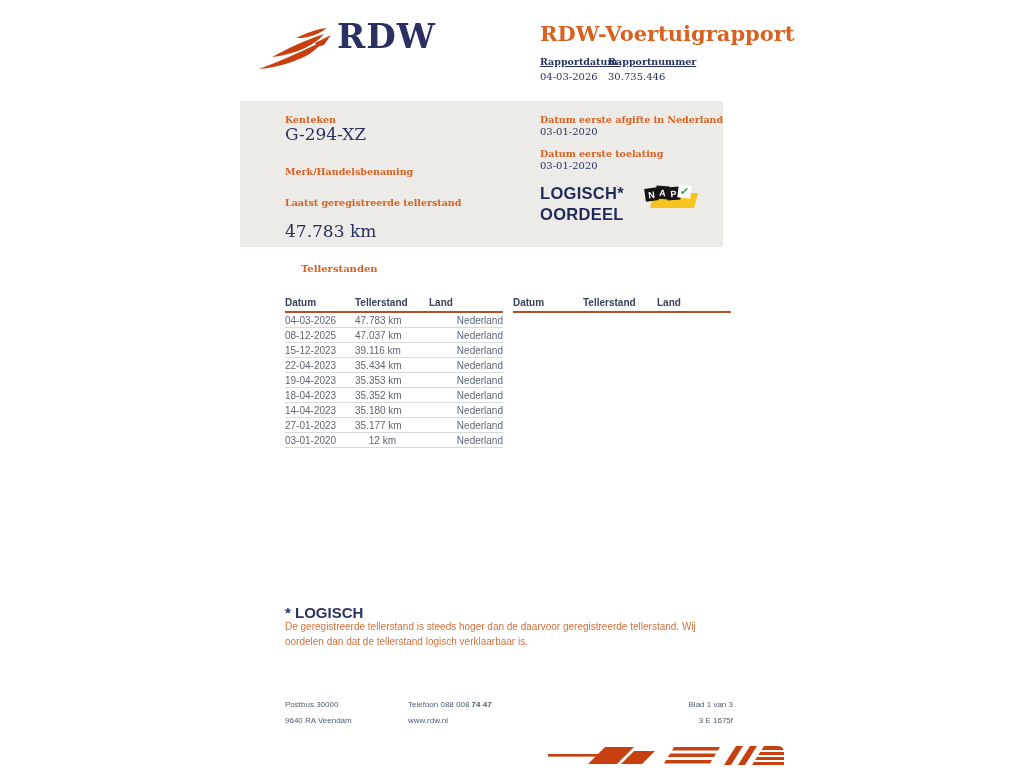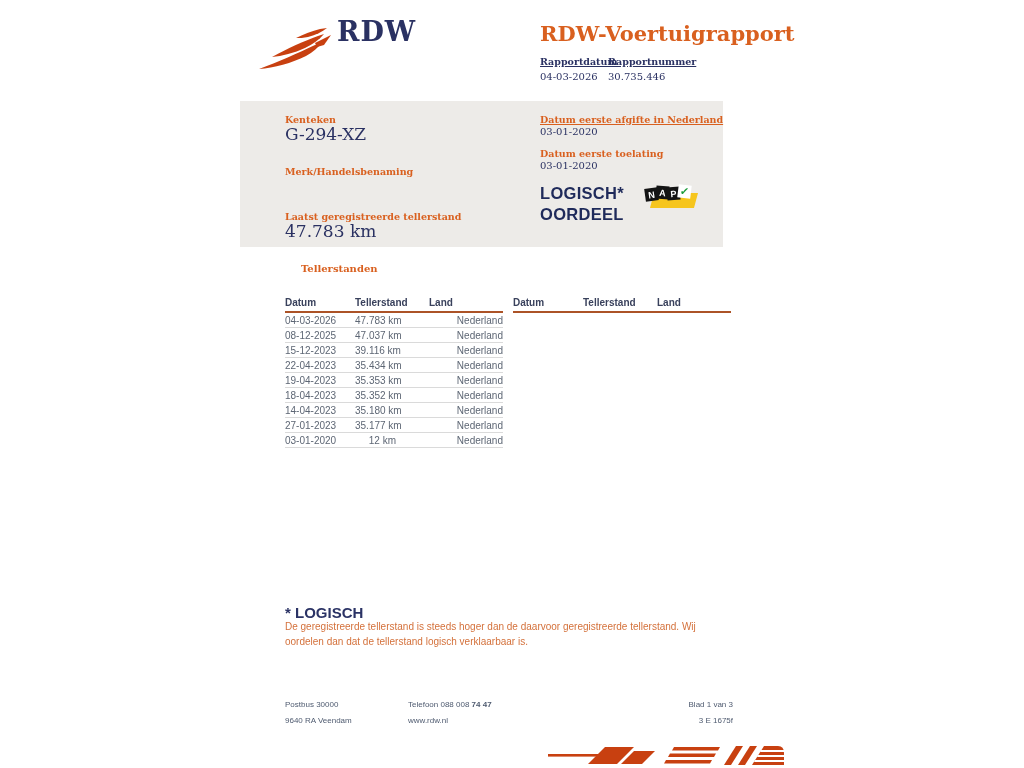--- a/index.html
+++ b/index.html
@@ -4,21 +4,21 @@
 <style>
   html,body{margin:0;padding:0;background:#fff;}
   .page{
     position:relative;width:1024px;height:768px;background:#ffffff;overflow:hidden;
     font-family:"Liberation Sans",sans-serif;color:var(--navy,#2a3162);
   }
   
   .logo-wing{position:absolute;left:256px;top:27px;width:78px;height:44px;}
   .logo-text{
     position:absolute;left:337px;top:16px;
-    font-family:"DejaVu Serif",serif;font-size:27px;font-weight:600;
+    font-family:"DejaVu Serif",serif;font-size:34px;font-weight:600;
     color:var(--navy,#2a3162);letter-spacing:1px;
   }
   .doc-title{
     position:absolute;left:540px;top:21px;
     font-family:"DejaVu Serif",serif;font-size:21px;font-weight:600;
     color:var(--orange,#d9601f);
   }
   .report-meta{position:absolute;left:540px;top:56px;display:flex;}
   .meta-col{margin-right:14px;}
   .meta-col:first-child{width:54px;margin-right:14px;}
@@ -137,24 +137,24 @@
       <div class="meta-value">30.735.446</div>
     </div>
   </div>
 
   <div class="panel">
     <div class="olabel" style="left:45px;top:13px;">Kenteken</div>
     <div class="bigval" style="left:45px;top:23px;font-size:17px;">G-294-XZ</div>
 
     <div class="olabel" style="left:45px;top:48px;margin-top:17px;">Merk/Handelsbenaming</div>
 
-    <div class="olabel" style="left:45px;top:110px;">Laatst geregistreerde tellerstand</div>
+    <div class="olabel" style="left:45px;top:96px;">Laatst geregistreerde tellerstand</div>
     <div class="bigval" style="left:45px;top:120px;font-size:17px;">47.783 km</div>
 
-    <div class="olabel" style="left:300px;top:13px;text-decoration:underline;">Datum eerste afgifte in Nederland</div>
+    <div class="olabel" style="left:300px;top:13px;">Datum eerste afgifte in Nederland</div>
     <div class="smallval" style="left:300px;top:25px;">03-01-2020</div>
 
     <div class="olabel" style="left:300px;top:47px;">Datum eerste toelating</div>
     <div class="smallval" style="left:300px;top:59px;">03-01-2020</div>
 
     <div class="verdict">
       <div>LOGISCH*</div>
       <div>OORDEEL</div>
     </div>
 

